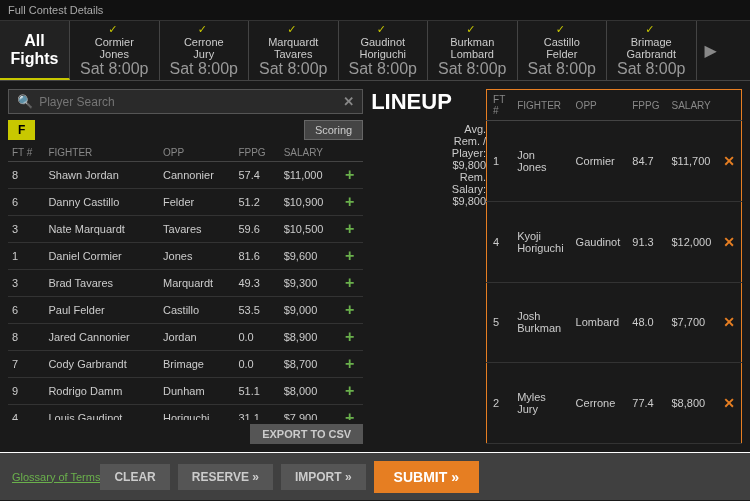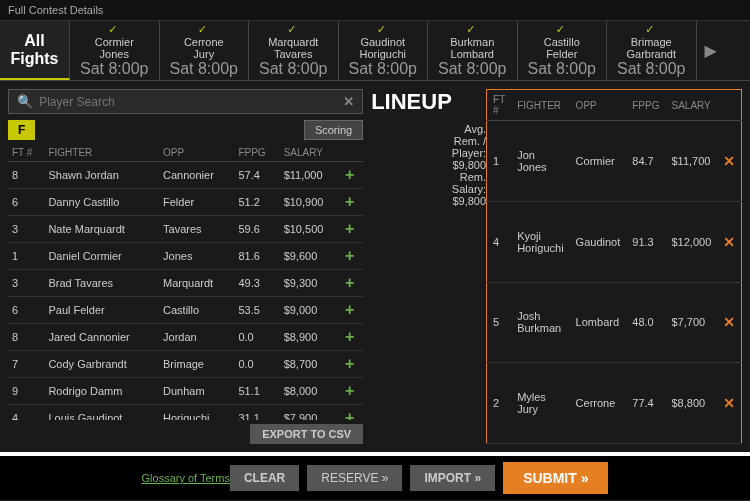--- a/index.html
+++ b/index.html
@@ -297,25 +297,25 @@
       color: #ccc;
       border: none;
       padding: 4px 12px;
       cursor: pointer;
       font-size: 11px;
       font-weight: bold;
     }
 
     
     .bottom-bar {
-      background: #000000;
-      border-top: 4px solid #ffffff;
+      background: #404040;
+      border-top: 1px solid #ffffff;
       display: flex;
       align-items: center;
-      justify-content: center;
+      justify-content: flex-start;
       padding: 6px 12px;
       height: 48px;
     }
 
     .bottom-left {
       display: flex;
       gap: 8px;
     }
 
     .bottom-right {
@@ -334,21 +334,21 @@
       font-weight: bold;
     }
 
     .btn-reserve {
       background: #555;
       color: #ccc;
       border: none;
       padding: 6px 14px;
       cursor: pointer;
       font-size: 12px;
-      font-weight: normal;
+      font-weight: bold;
     }
 
     .btn-import {
       background: #555;
       color: #ccc;
       border: none;
       padding: 6px 14px;
       cursor: pointer;
       font-size: 12px;
       font-weight: bold;

